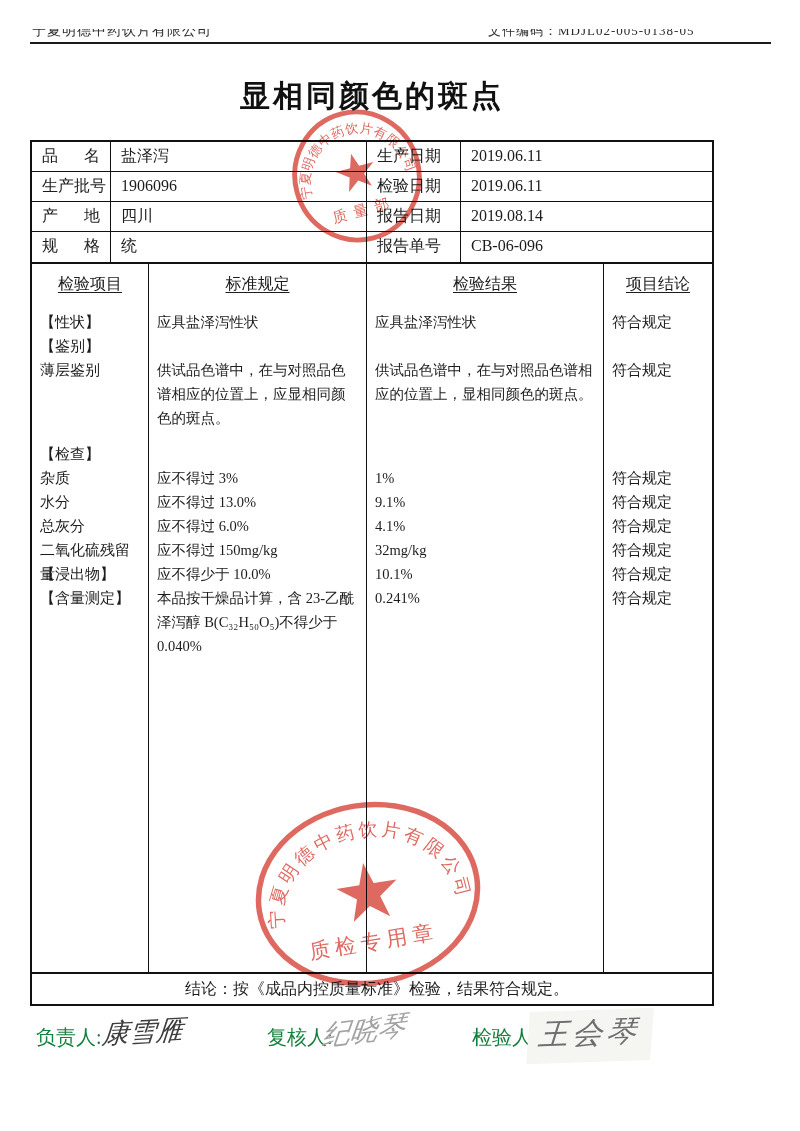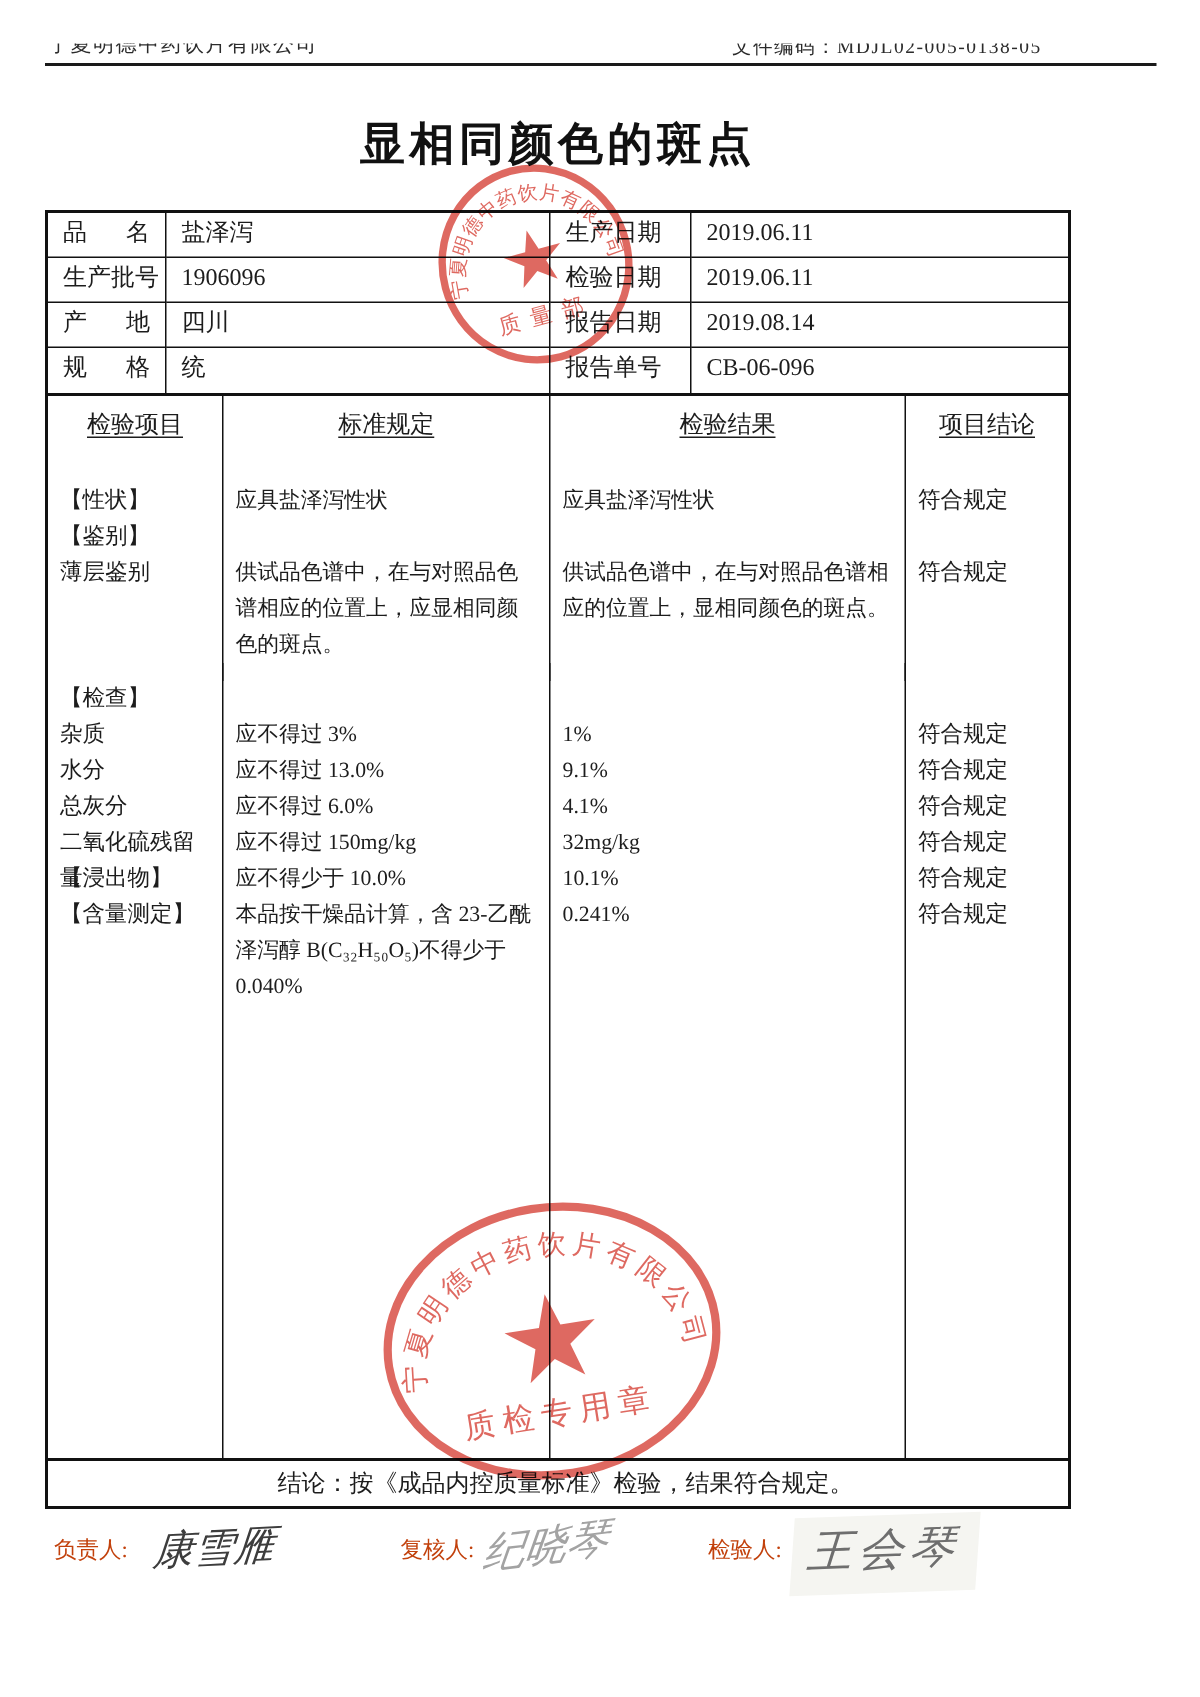--- a/index.html
+++ b/index.html
@@ -28,35 +28,35 @@
   .info-grid { display:grid; grid-template-columns:79px 256px 94px 1fr; grid-auto-rows:30px; }
   .info-grid .cell { border-bottom:1.5px solid #111; font-size:16px; line-height:28px;
     padding:0 10px; white-space:nowrap; overflow:hidden;font-family:Liberation Serif, serif; }
   .info-grid .rlast { border-bottom:none; }
   .bR { border-right:1.5px solid #111; }
   .jz { text-align:justify; text-align-last:justify; }
 
   .inspect-grid { flex:1; border-top:2px solid #111; display:grid;
     grid-template-columns:117px 218px 237px 1fr;
     grid-template-rows:46px 24px 24px 72px 12px 24px 24px 24px 24px 24px 24px 52px minmax(0,1fr); }
-  .inspect-grid .cell { padding:12px 8px; font-size:15px; line-height:24px; }
+  .inspect-grid .cell { padding:0 8px; font-size:15px; line-height:24px; }
   .inspect-grid .std, .inspect-grid .res { font-size:14.5px; }
   .ihead { text-align:center; padding-top:8px !important; font-size:16px !important; }
   .ihead span { text-decoration:underline; text-underline-offset:3px; }
 
   .conclusion-row { height:32px; border-top:2px solid #111; display:flex; align-items:center;
     padding-left:10px; font-size:16px; box-sizing:border-box;justify-content:center; }
 
   
   .stamp { position:absolute; mix-blend-mode:multiply; opacity:0.85; }
   .stamp-top    { left:288px; top:106px;  width:138px; height:140px; }
   .stamp-bottom { left:250px; top:796px;  width:236px; height:196px; }
 
   
-  .sig-label { position:absolute; font-size:15px; color:#c2410c; }
+  .sig-label { position:absolute; font-size:20px; color:#15803d; }
   .sig { position:absolute; font-family:"DejaVu Sans","Liberation Sans",sans-serif; font-style:italic; white-space:nowrap; }
   .sig-owner    { left:102px; top:1014px; font-size:27px; color:#3d3d3d; transform:rotate(-3deg) skewX(-8deg); }
   .sig-reviewer { left:322px; top:1012px; font-size:28px; color:#a3a3a3; transform:rotate(-7deg) skewX(-14deg); }
   .sig-inspector{ left:528px; top:1010px; font-size:30px; color:#6e6e6e; transform:rotate(-2deg) skewX(-6deg);
     background:#f5f5f1; padding:3px 12px 8px 10px; letter-spacing:4px; }
 </style>
 </head>
 <body>
 
 <div class="page">

